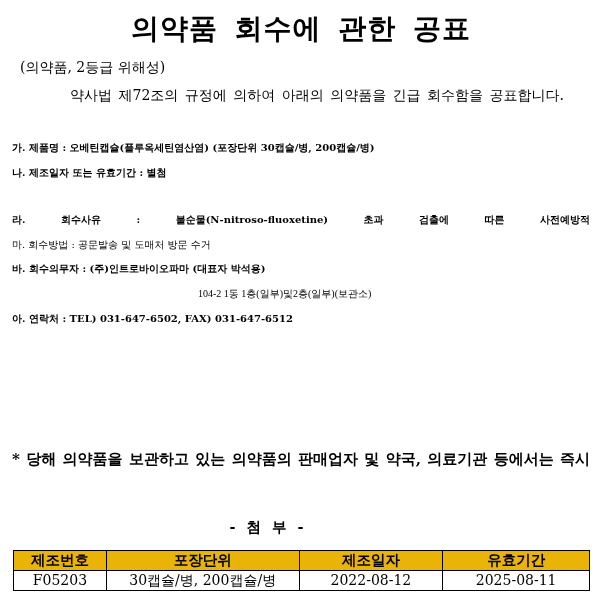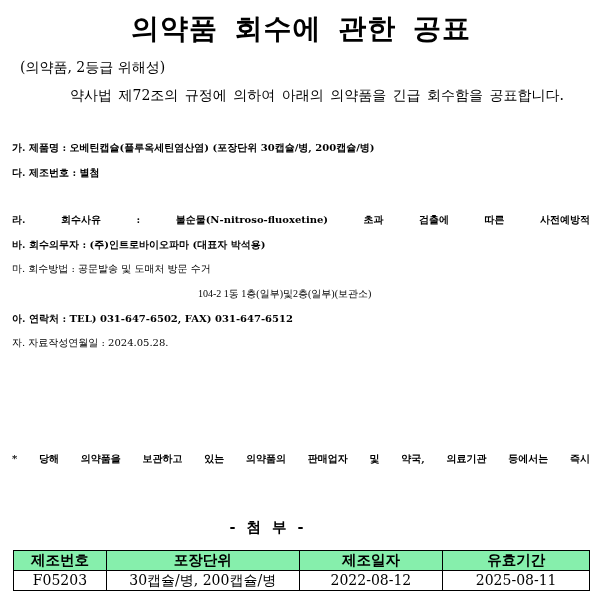--- a/index.html
+++ b/index.html
@@ -70,21 +70,21 @@
     }
     .item.indent {
       padding-left: 186px;
       font-family: Liberation Serif, serif;
     }
     .notice {
       position: absolute;
       top: 447px;
       left: 12px;
       width: 578px;
-      font-size: 10px;
+      font-size: 15px;
       line-height: 24.6px;
       font-weight: bold;
       font-family: "DejaVu Serif", "Liberation Serif", serif;
     }
     .notice .line1 {
       text-align: justify;
       text-align-last: justify;
       height: 24.6px;
     }
     .attach-title {
@@ -107,46 +107,45 @@
       font-family: "DejaVu Serif", "Liberation Serif", serif;
     }
     table.attach th, table.attach td {
       border: 1.5px solid #000000;
       text-align: center;
       padding: 0;
       height: 19px;
       line-height: 19px;
     }
     table.attach th {
-      background: #86efac;
+      background: #eab308;
       font-weight: bold;
       font-family: "DejaVu Sans", "Liberation Sans", sans-serif;
       font-size: 14.5px;
     }
     col.c1 { width: 93px; }
     col.c2 { width: 193px; }
     col.c3 { width: 144px; }
     col.c4 { width: 147px; }
   </style>
 </head>
 <body>
 
 <div class="title">의약품 회수에 관한 공표</div>
 <div class="subtitle">(의약품, 2등급 위해성)</div>
 <div class="intro">약사법 제72조의 규정에 의하여 아래의 의약품을 긴급 회수함을 공표합니다.</div>
 
 <div class="items">
   <div class="item bold">가. 제품명 : 오베틴캡슐(플루옥세틴염산염) (포장단위 30캡슐/병, 200캡슐/병)</div>
-  <div class="item bold">다. 제조번호 : 별첨</div>
+  <div class="item bold">나. 제조일자 또는 유효기간 : 별첨</div>
   <div class="item bold justify">라. 회수사유 : 불순물(N-nitroso-fluoxetine) 초과 검출에 따른 사전예방적</div>
+  <div class="item">마. 회수방법 : 공문발송 및 도매처 방문 수거</div>
   <div class="item bold">바. 회수의무자 : (주)인트로바이오파마 (대표자 박석용)</div>
-  <div class="item">마. 회수방법 : 공문발송 및 도매처 방문 수거</div>
   <div class="item indent">104-2 1동 1층(일부)및2층(일부)(보관소)</div>
   <div class="item bold">아. 연락처 : TEL) 031-647-6502, FAX) 031-647-6512</div>
-  <div class="item">자. 자료작성연월일 : 2024.05.28.</div>
 </div>
 
 <div class="notice">
   <div class="line1">* 당해 의약품을 보관하고 있는 의약품의 판매업자 및 약국, 의료기관 등에서는 즉시</div>
 </div>
 
 <div class="attach-title">- 첨 부 -</div>
 
 <table class="attach">
   <colgroup>

